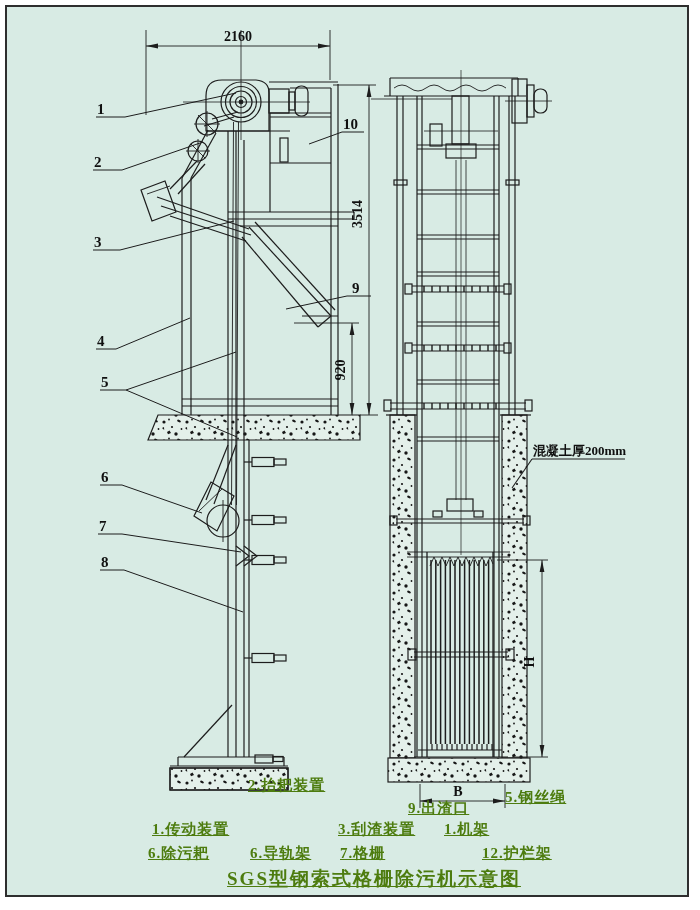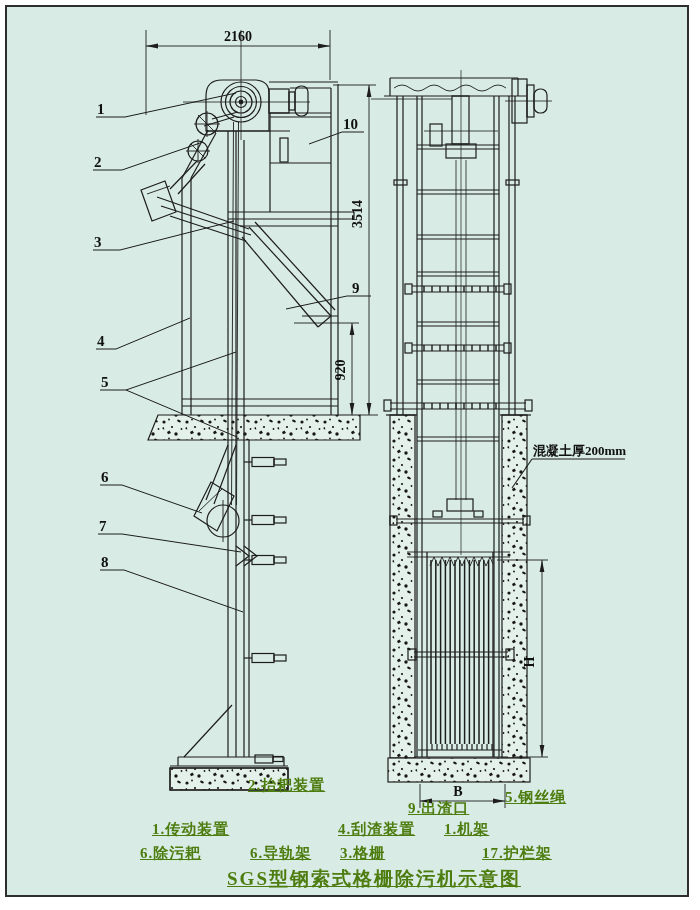--- a/index.html
+++ b/index.html
@@ -402,22 +402,22 @@
     <text class="callout" x="99" y="531">7</text>
     <text class="callout" x="101" y="567">8</text>
     <text class="callout" x="352" y="293">9</text>
     <text class="callout" x="343" y="129">10</text>
   </g>
 </svg>
 
 <div>
   <span class="lbl legend-item" style="left:152px;top:820px">1.传动装置</span>
   <span class="lbl legend-item" style="left:248px;top:776px">2.抬耙装置</span>
-  <span class="lbl legend-item" style="left:338px;top:820px">4.刮渣装置</span>
+  <span class="lbl legend-item" style="left:338px;top:820px">3.刮渣装置</span>
   <span class="lbl legend-item" style="left:444px;top:820px">1.机架</span>
   <span class="lbl legend-item" style="left:505px;top:788px">5.钢丝绳</span>
-  <span class="lbl legend-item" style="left:140px;top:844px">6.除污耙</span>
+  <span class="lbl legend-item" style="left:148px;top:844px">6.除污耙</span>
   <span class="lbl legend-item" style="left:250px;top:844px">6.导轨架</span>
-  <span class="lbl legend-item" style="left:340px;top:844px">3.格栅</span>
+  <span class="lbl legend-item" style="left:340px;top:844px">7.格栅</span>
   <span class="lbl legend-item" style="left:408px;top:799px">9.出渣口</span>
-  <span class="lbl legend-item" style="left:482px;top:844px">17.护栏架</span>
+  <span class="lbl legend-item" style="left:482px;top:844px">12.护栏架</span>
   <div class="lbl title-text" style="left:0px;top:866px">SGS型钢索式格栅除污机示意图</div>
 </div>
 
 </body></html>

